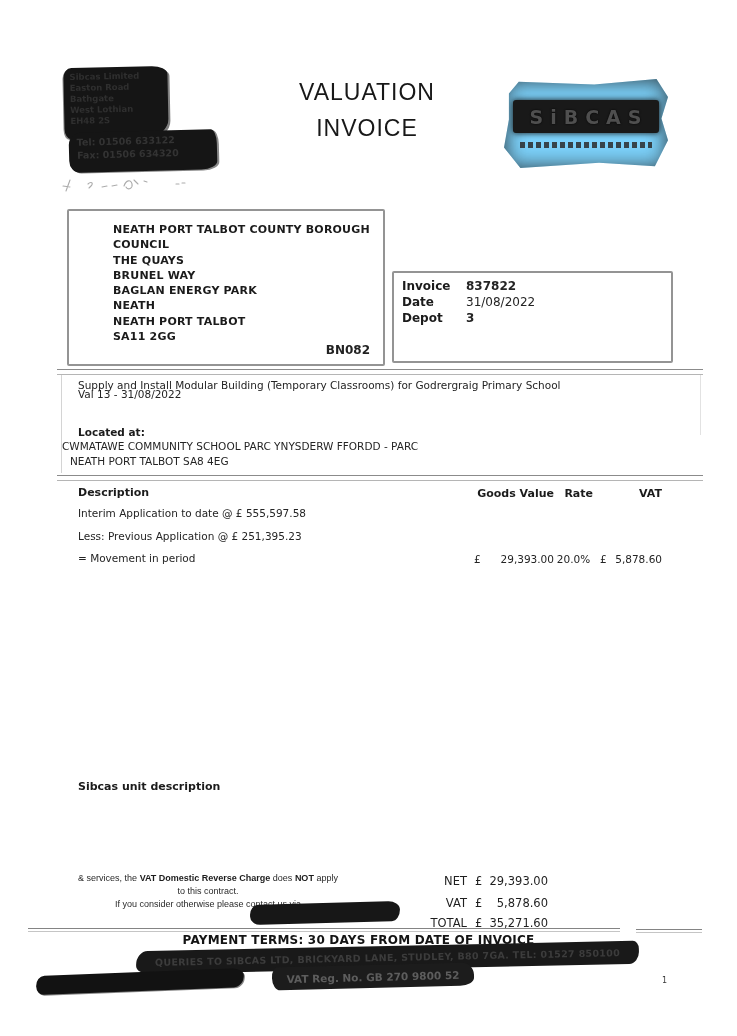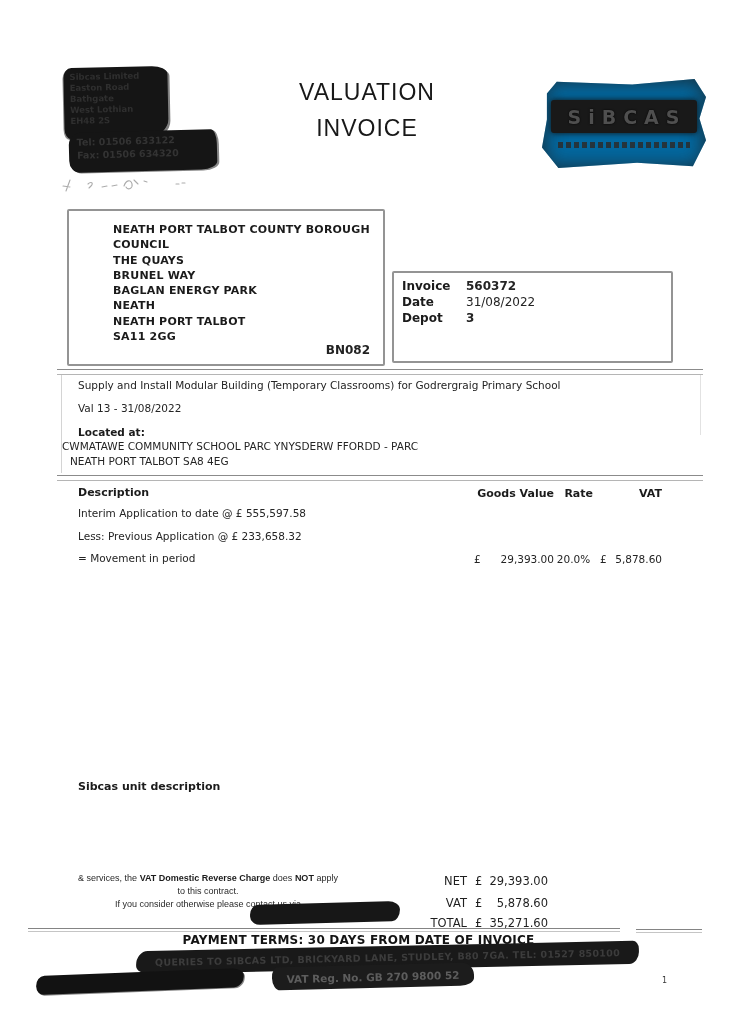--- a/index.html
+++ b/index.html
@@ -53,21 +53,21 @@
 
   
   .title{
     left:242px;top:74px;width:250px;text-align:center;
     font-family:"Liberation Sans","DejaVu Sans",sans-serif;
     font-size:23px;line-height:36px;color:#181818;letter-spacing:1px;
   }
 
   
   .logo{
-    left:542px;top:79px;width:164px;height:90px;background:#0369a1;
+    left:504px;top:79px;width:164px;height:90px;background:#7dd3fc;
     clip-path:polygon(3% 16%,9% 3%,55% 6%,93% 0%,100% 20%,96% 44%,100% 68%,92% 97%,58% 93%,10% 99%,0% 76%,3% 45%);
     box-shadow:inset 0 0 22px #1f1f1f;
   }
   .logo-band{
     margin:21px 9px 0 9px;height:33px;background:#191919;border-radius:3px;
     display:flex;align-items:center;justify-content:center;
     box-shadow:0 0 6px #101010;
   }
   .logo-text{
     font-size:19px;font-weight:bold;letter-spacing:7px;color:#4f4f4f;
@@ -102,21 +102,21 @@
   .inv-row:nth-of-type(1) .inv-val,
   .inv-row:nth-of-type(3) .inv-val{font-weight:bold;}
 
   
   .rule2{height:4px;border-top:1.5px solid #6f6f6f;border-bottom:1px solid #a3a3a3;opacity:.8;}
   .rule1{height:2px;border-top:1px solid #6f6f6f;border-bottom:1px solid #bcbcbc;opacity:.85;}
   .vline{width:1px;background:#9f9f9f;opacity:.45;}
 
   
   .job-summary{left:78px;top:379px;font-size:10.5px;color:#242424;}
-  .job-val{left:78px;top:402px;font-size:10.5px;color:#242424;}
+  .job-val{left:78px;top:388px;font-size:10.5px;color:#242424;}
   .job-located{left:78px;top:426px;font-size:10.5px;font-weight:bold;color:#1b1b1b;}
   .job-loc1{left:62px;top:440px;font-size:10.5px;color:#242424;}
   .job-loc2{left:70px;top:455px;font-size:10.5px;color:#242424;}
 
   
   .th{font-weight:bold;color:#1b1b1b;font-size:11px;}
   .cell{font-size:10.5px;color:#242424;}
   .c-desc{left:78px;}
   .c-goods-h{left:468px;width:86px;text-align:right;}
   .c-rate-h{left:560px;width:33px;text-align:right;}
@@ -199,21 +199,21 @@
       <div class="addr-line">NEATH</div>
       <div class="addr-line">NEATH PORT TALBOT</div>
       <div class="addr-line">SA11 2GG</div>
     </div>
     <div class="bn-code">BN082</div>
   </div>
 
   <div class="abs invoice-box">
     <div class="inv-row">
       <span class="inv-label">Invoice</span>
-      <span class="inv-val">560372</span>
+      <span class="inv-val">837822</span>
     </div>
     <div class="inv-row">
       <span class="inv-label">Date</span>
       <span class="inv-val">31/08/2022</span>
     </div>
     <div class="inv-row">
       <span class="inv-label">Depot</span>
       <span class="inv-val">3</span>
     </div>
   </div>
@@ -228,21 +228,21 @@
   <div class="abs job-located">Located at:</div>
   <div class="abs job-loc1">CWMATAWE COMMUNITY SCHOOL PARC YNYSDERW FFORDD - PARC</div>
   <div class="abs job-loc2">NEATH PORT TALBOT SA8 4EG</div>
 
   <div class="abs th c-desc" style="top:486px;">Description</div>
   <div class="abs th c-goods-h" style="top:487px;">Goods Value</div>
   <div class="abs th c-rate-h" style="top:487px;">Rate</div>
   <div class="abs th c-vat-h" style="top:487px;">VAT</div>
 
   <div class="abs cell c-desc" style="top:507px;">Interim Application to date @ £ 555,597.58</div>
-  <div class="abs cell c-desc" style="top:530px;">Less: Previous Application @ £ 233,658.32</div>
+  <div class="abs cell c-desc" style="top:530px;">Less: Previous Application @ £ 251,395.23</div>
   <div class="abs cell c-desc" style="top:552px;">= Movement in period</div>
   <div class="abs cell c-cur1" style="top:553px;">£</div>
   <div class="abs cell c-goods" style="top:553px;">29,393.00</div>
   <div class="abs cell c-rate" style="top:553px;">20.0%</div>
   <div class="abs cell c-cur2" style="top:553px;">£</div>
   <div class="abs cell c-vat" style="top:553px;">5,878.60</div>
 
   <div class="abs unit-desc">Sibcas unit description</div>
 
   <div class="abs disclaimer">

